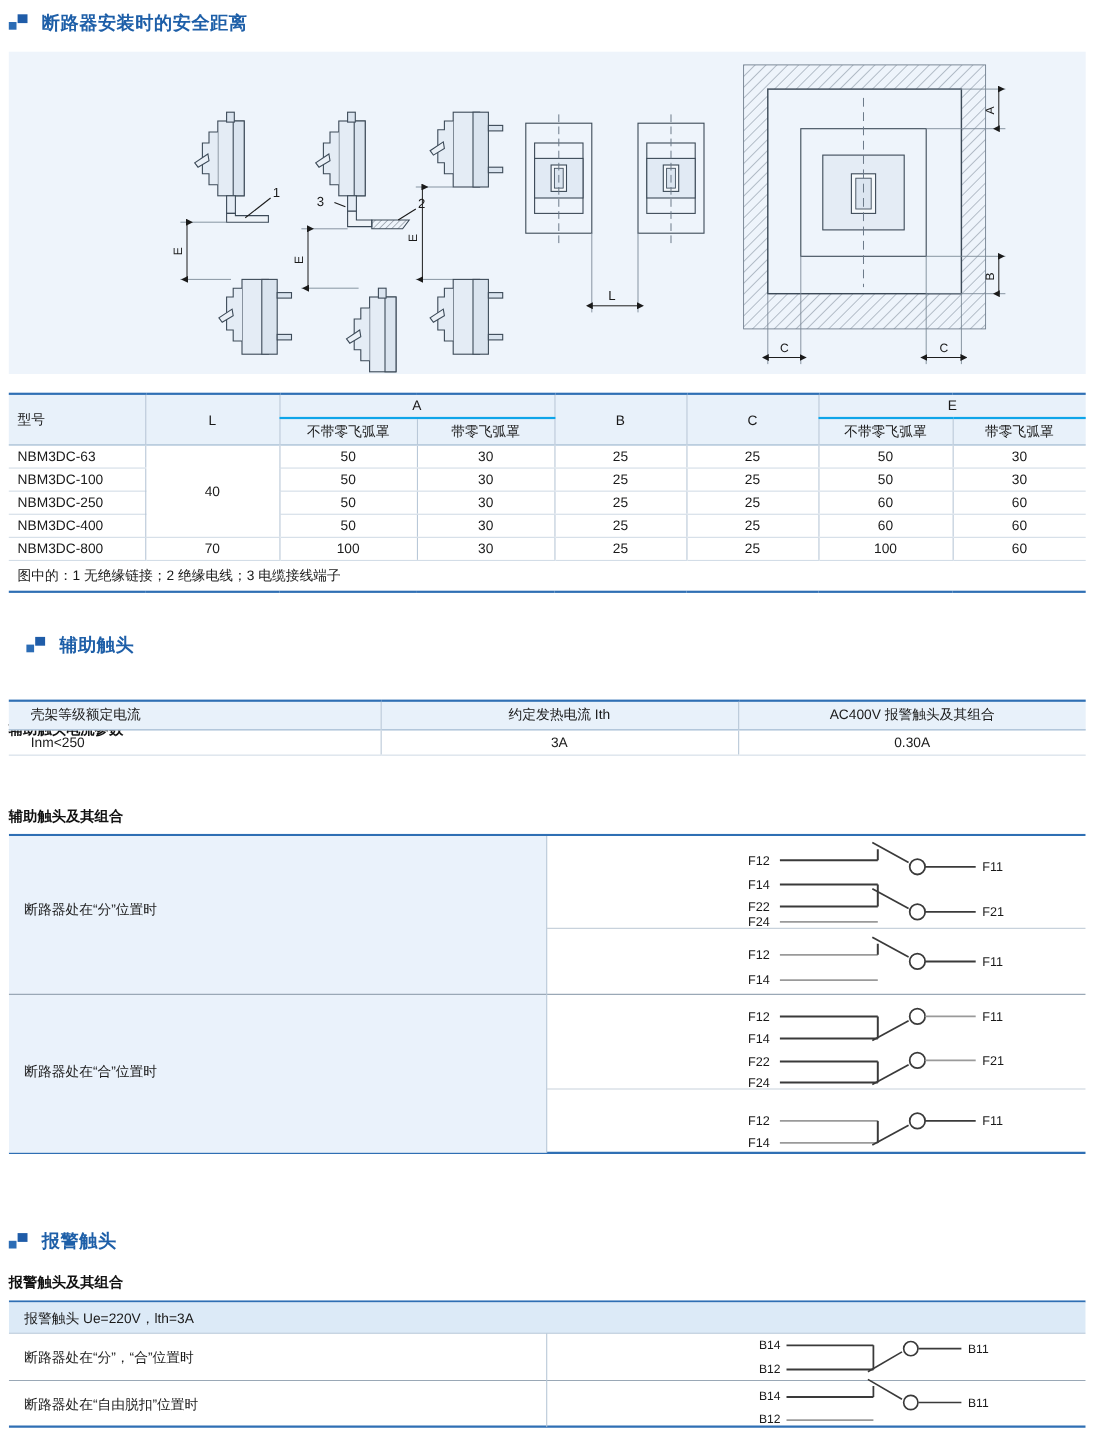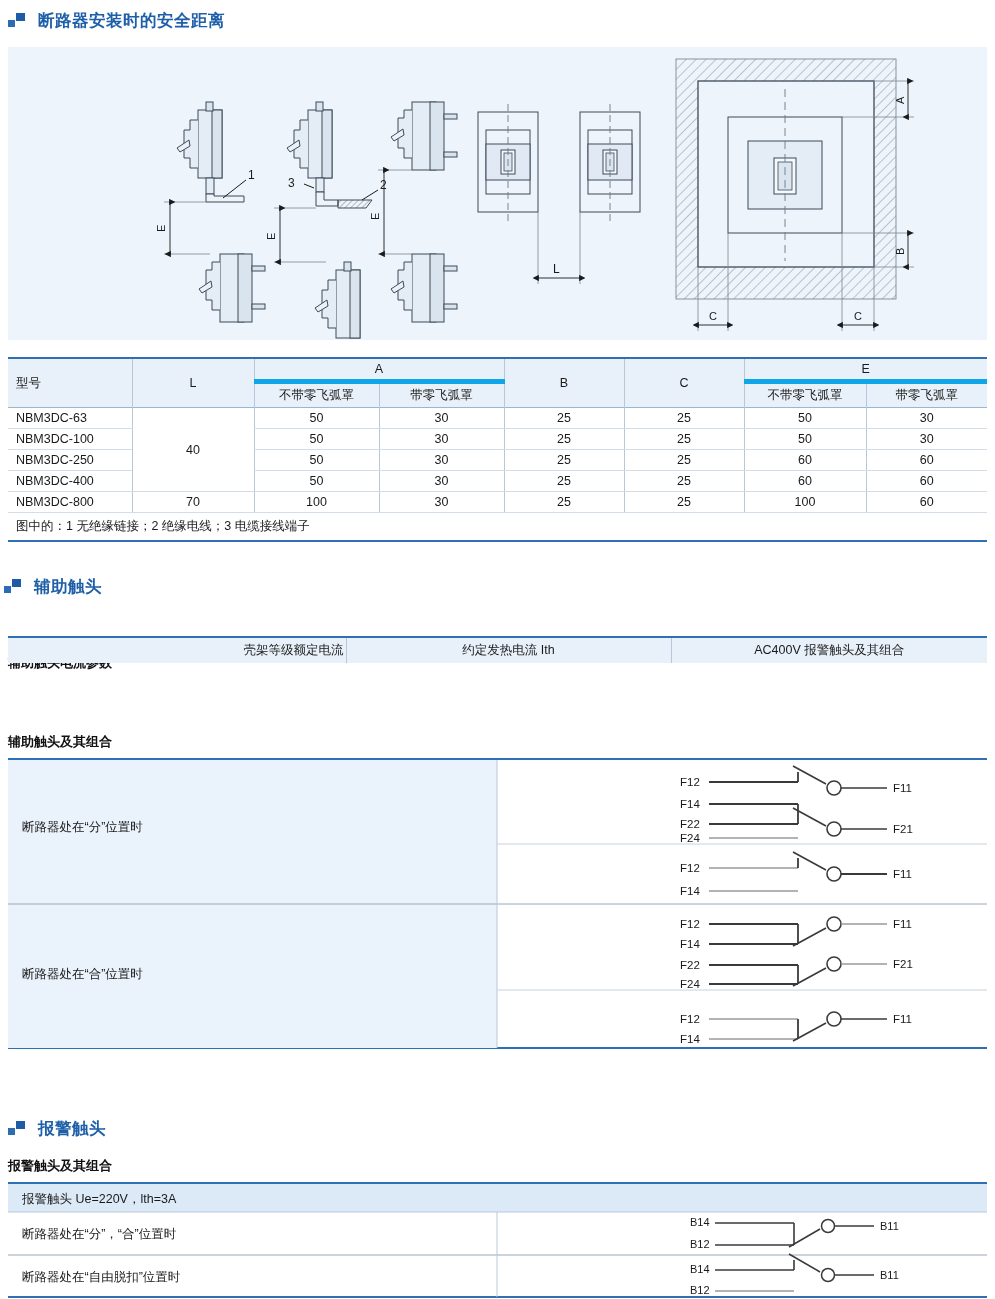--- a/index.html
+++ b/index.html
@@ -38,28 +38,28 @@
   
   .dim-table { position:absolute; left:8px; top:357px; width:979px; }
   .dim-table table { width:979px; }
   .dim-table th, .dim-table td { text-align:center; padding:3px 2px; }
   .dim-table thead th { background:#e8f1fa; }
   .dim-table .lcell { text-align:left; padding-left:8px; }
   .hb-top { border-top:2px solid #2f6fb4; }
   .vline { border-left:1px solid #b9c8d8; }
   .rowline td { border-bottom:1px solid #d3dde7; }
   .note-row td { text-align:left; padding:5px 8px; border-top:1.4px solid #9db6ce; border-bottom:2px solid #2f6fb4; }
-  .sub-head-cell { border-top:5px solid #0ea5e9; }
+  .sub-head-cell { border-top:2px solid #0ea5e9; }
 
   
   .aux-table { position:absolute; left:8px; top:636px; width:979px; }
   .aux-table table { width:979px; }
   .aux-table th, .aux-table td { padding:4px 2px; text-align:center; }
   .aux-table thead th { background:#e8f1fa; }
-  .aux-table .lcell { text-align:right; padding-left:8px; }
+  .aux-table .lcell { text-align:left; padding-left:20px; }
   text { font-family:"Liberation Sans","DejaVu Sans",sans-serif; }
 </style>
 </head>
 <body>
 
 <div class="page">
 
   <div class="sec-head" style="position:absolute;left:8px;top:10px;">
     <span class="bullet">
         <i class="a"></i>
@@ -306,21 +306,21 @@
           <td class="vline">100</td>
           <td class="vline">60</td>
         </tr>
         <tr class="note-row">
           <td colspan="8">图中的：1 无绝缘链接；2 绝缘电线；3 电缆接线端子</td>
         </tr>
       </tbody>
     </table>
   </div>
 
-  <div class="sec-head" style="position:absolute;left:4px;top:576px;">
+  <div class="sec-head" style="position:absolute;left:24px;top:576px;">
     <span class="bullet">
         <i class="a"></i>
         <i class="b"></i>
       </span>
     <span class="sec-title">辅助触头</span>
   </div>
 
   <div class="sub-title" style="position:absolute;left:8px;top:610px;margin-top:44px;">辅助触头电流参数</div>
 
   <div class="aux-table">
@@ -331,20 +331,25 @@
           <col style="width:316px">
         </colgroup>
       <thead>
         <tr>
           <th class="hb-top lcell">壳架等级额定电流</th>
           <th class="hb-top vline">约定发热电流 Ith</th>
           <th class="hb-top vline">AC400V 报警触头及其组合</th>
         </tr>
       </thead>
       <tbody>
+        <tr class="rowline" style="border-top:1.3px solid #9db6ce;">
+          <td class="lcell">Inm&lt;250</td>
+          <td class="vline">3A</td>
+          <td class="vline">0.30A</td>
+        </tr>
       </tbody>
     </table>
   </div>
 
   <div class="sub-title" style="position:absolute;left:8px;top:733px;">辅助触头及其组合</div>
 
   <div style="position:absolute;left:8px;top:758px;width:979px;height:292px;">
     <svg width="979" height="292" viewBox="0 0 979 292">
 
       <line x1="0" y1="1" x2="979" y2="1" stroke="#2f6fb4" stroke-width="2"></line>

